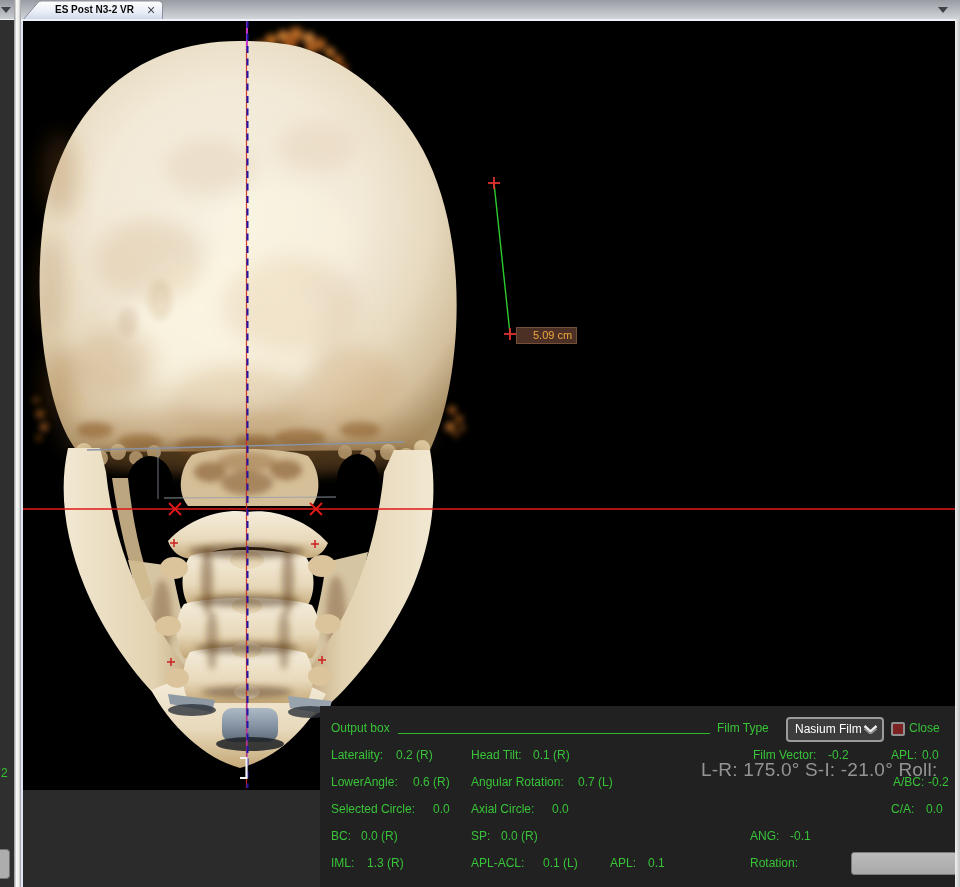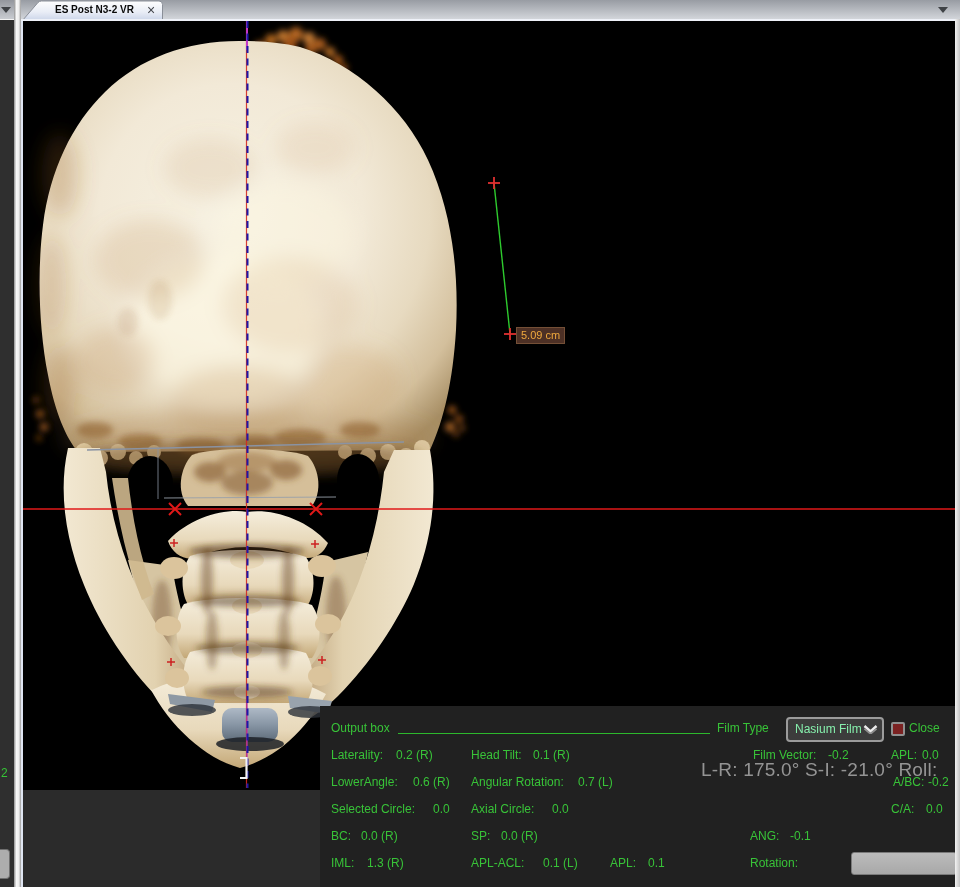--- a/index.html
+++ b/index.html
@@ -31,31 +31,31 @@
 
   
   .viewport{left:23px;top:21px;width:932px;height:769px;background:#000;overflow:hidden;}
   .bottom-gray{left:23px;top:790px;width:932px;height:97px;background:#2b2b2b;}
 
   .selected-bar{left:747px;top:21px;width:206px;height:27px;background:#1f1f1f;}
   .sel-checkbox{left:14px;top:6px;width:12px;height:12px;background:#7b2427;
      border:2px solid #97999d;border-radius:3px;}
   .sel-label{left:38px;top:6px;color:#3ecb3e;font-size:12.5px;}
 
-  .measure-label{left:516px;top:327px;height:14px;padding:1px 4px 0 4px;
+  .measure-label{left:516px;top:327px;height:14px;padding:1px 4px 0 16px;
      background:rgba(84,52,40,0.92);border:1px solid rgba(150,105,70,0.55);
      color:#efa83d;font-size:11px;line-height:13px;}
 
   
   .output-overlay{left:320px;top:706px;width:635px;height:181px;background:#212121;}
   .ob{position:absolute;color:#38c338;font-size:12px;line-height:14px;white-space:pre;}
   .ob-line{position:absolute;left:78px;top:27px;width:312px;height:1px;background:#2db82d;}
   .film-dropdown{position:absolute;left:466px;top:11px;width:94px;height:21px;
      background:#3c3c3c;border:2px solid #9b9b9b;border-radius:4px;}
-  .film-dd-text{position:absolute;left:7px;top:3px;color:#86efac;font-size:12px;}
+  .film-dd-text{position:absolute;left:7px;top:3px;color:#ffffff;font-size:12px;}
   .close-checkbox{position:absolute;left:571px;top:16px;width:10px;height:10px;
      background:#7b2222;border:2px solid #909090;border-radius:2px;}
   .rotation-btn{position:absolute;left:531px;top:146px;width:104px;height:21px;
      background:linear-gradient(#bcbcbc,#a8a8a8);border:1px solid #7a7a7a;border-radius:3px;}
   .lr-text{left:701px;top:759px;color:rgba(158,158,158,0.92);font-size:19px;
      letter-spacing:0.2px;white-space:pre;}
 </style>
 </head>
 <body>
 

